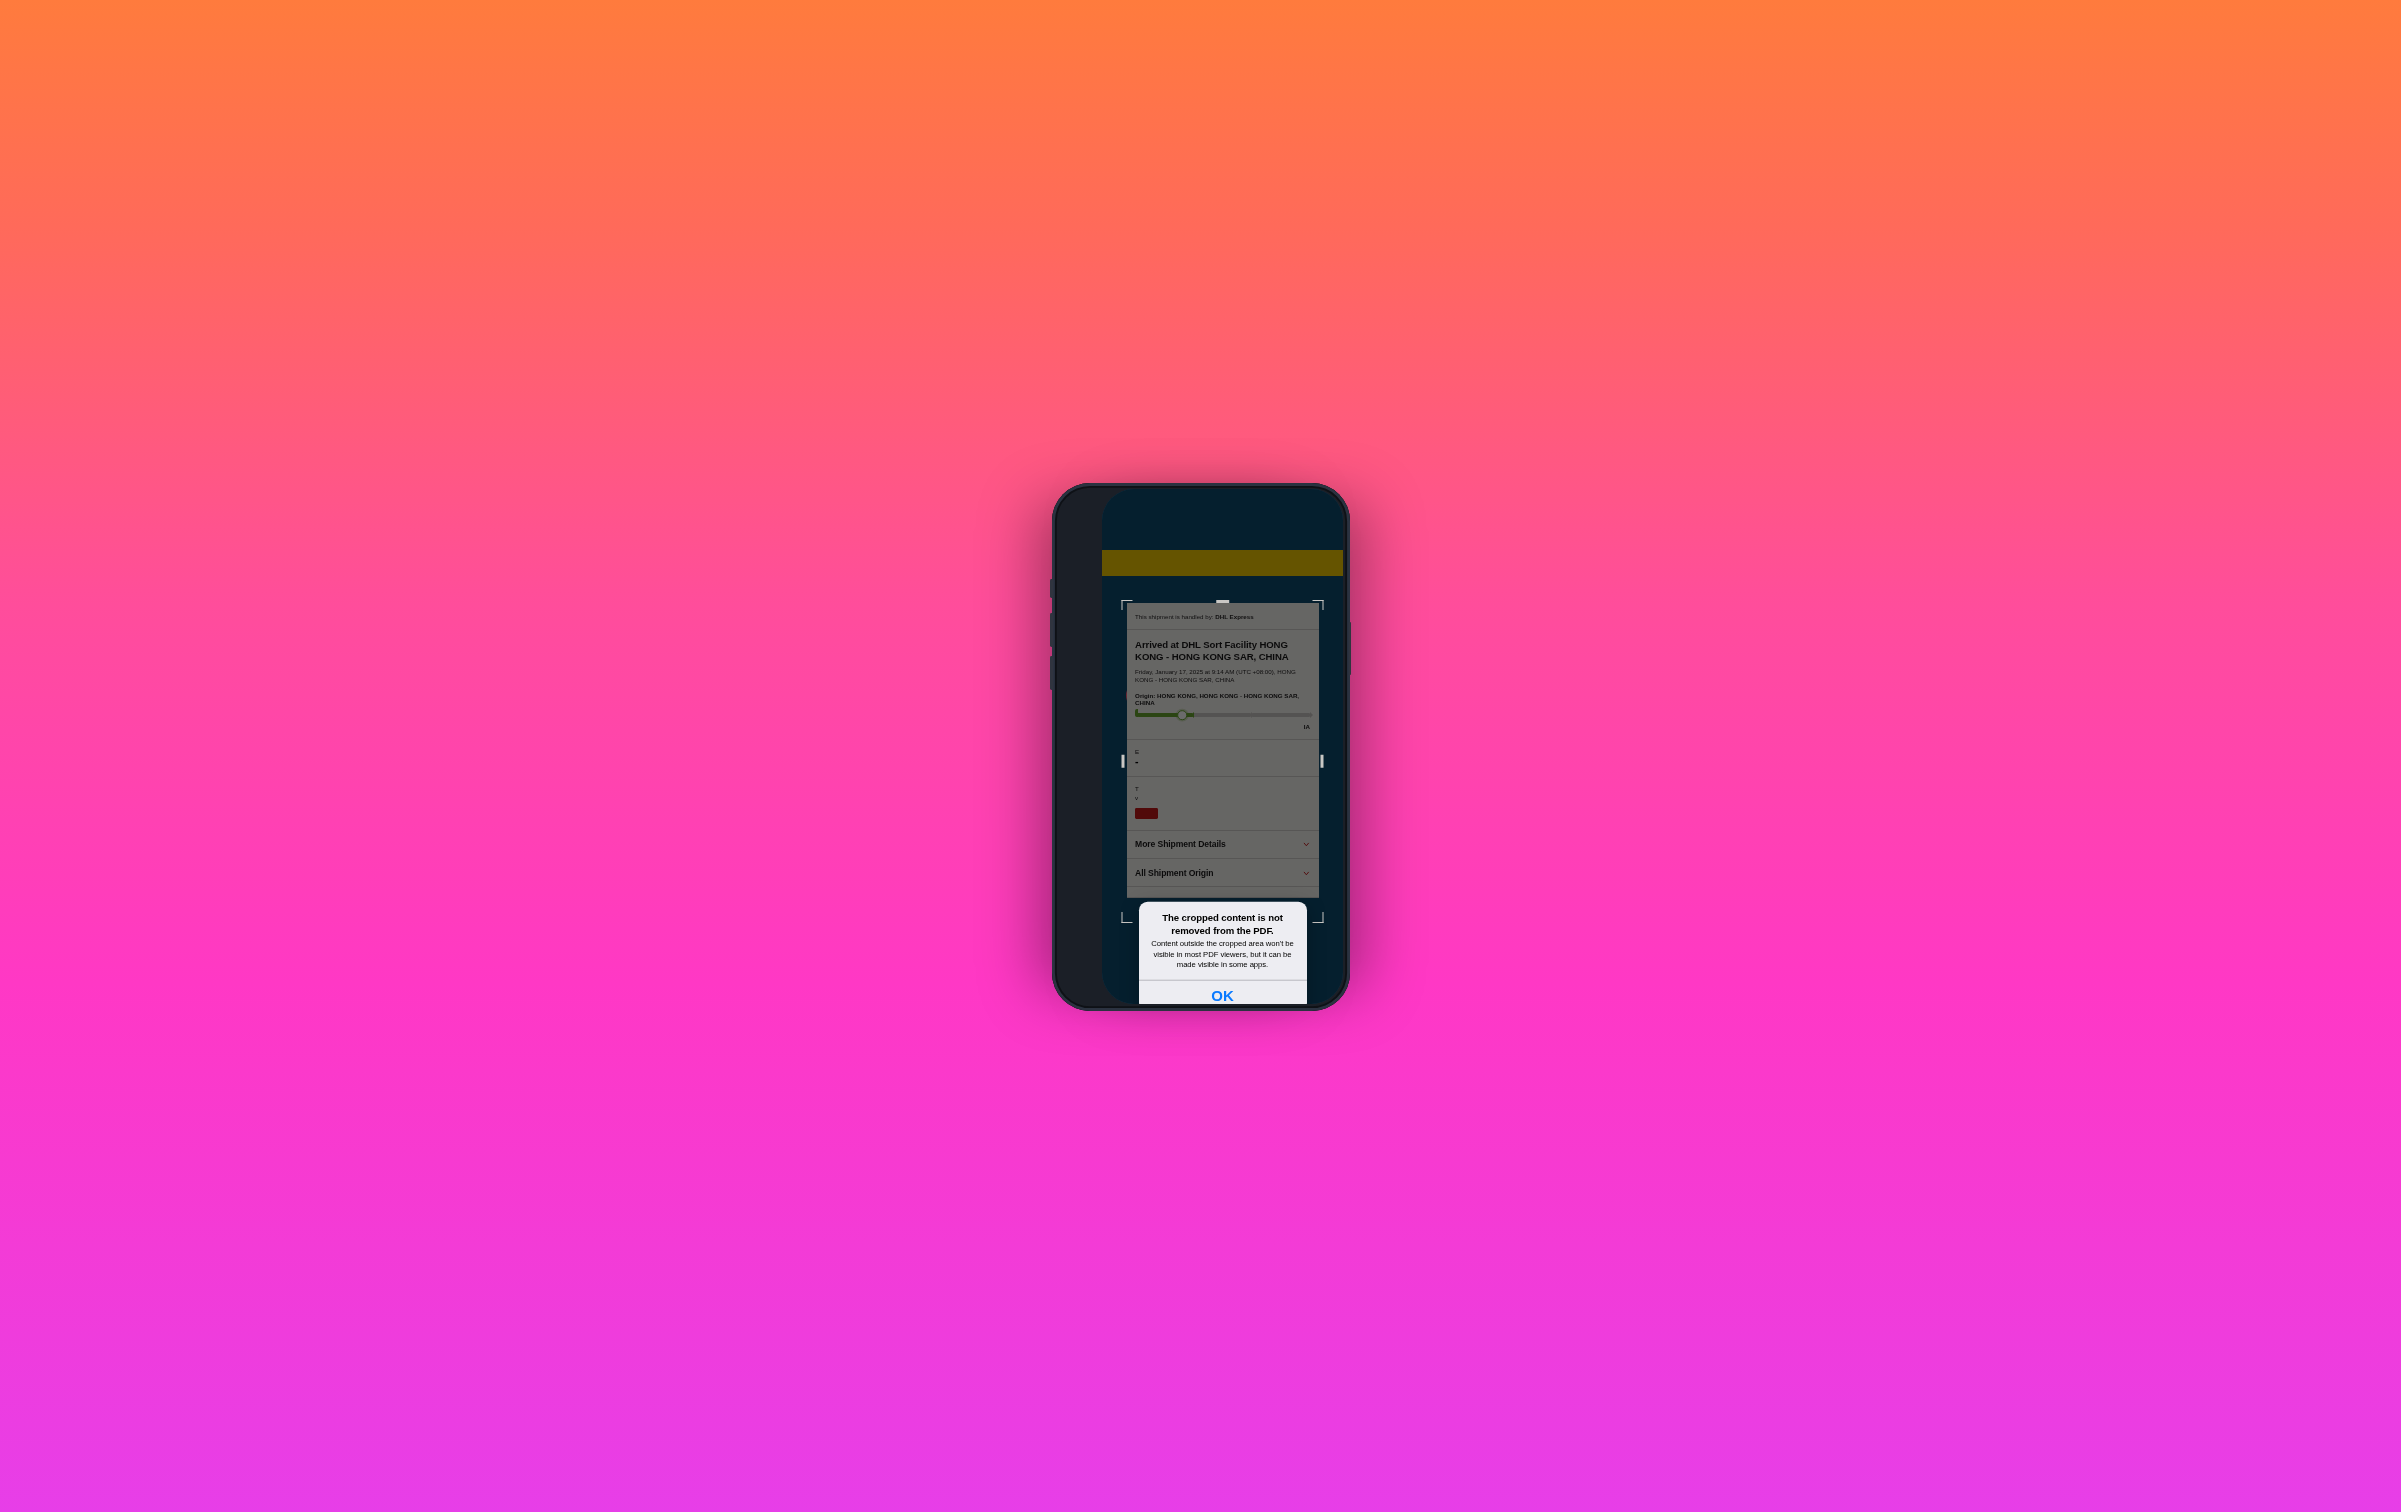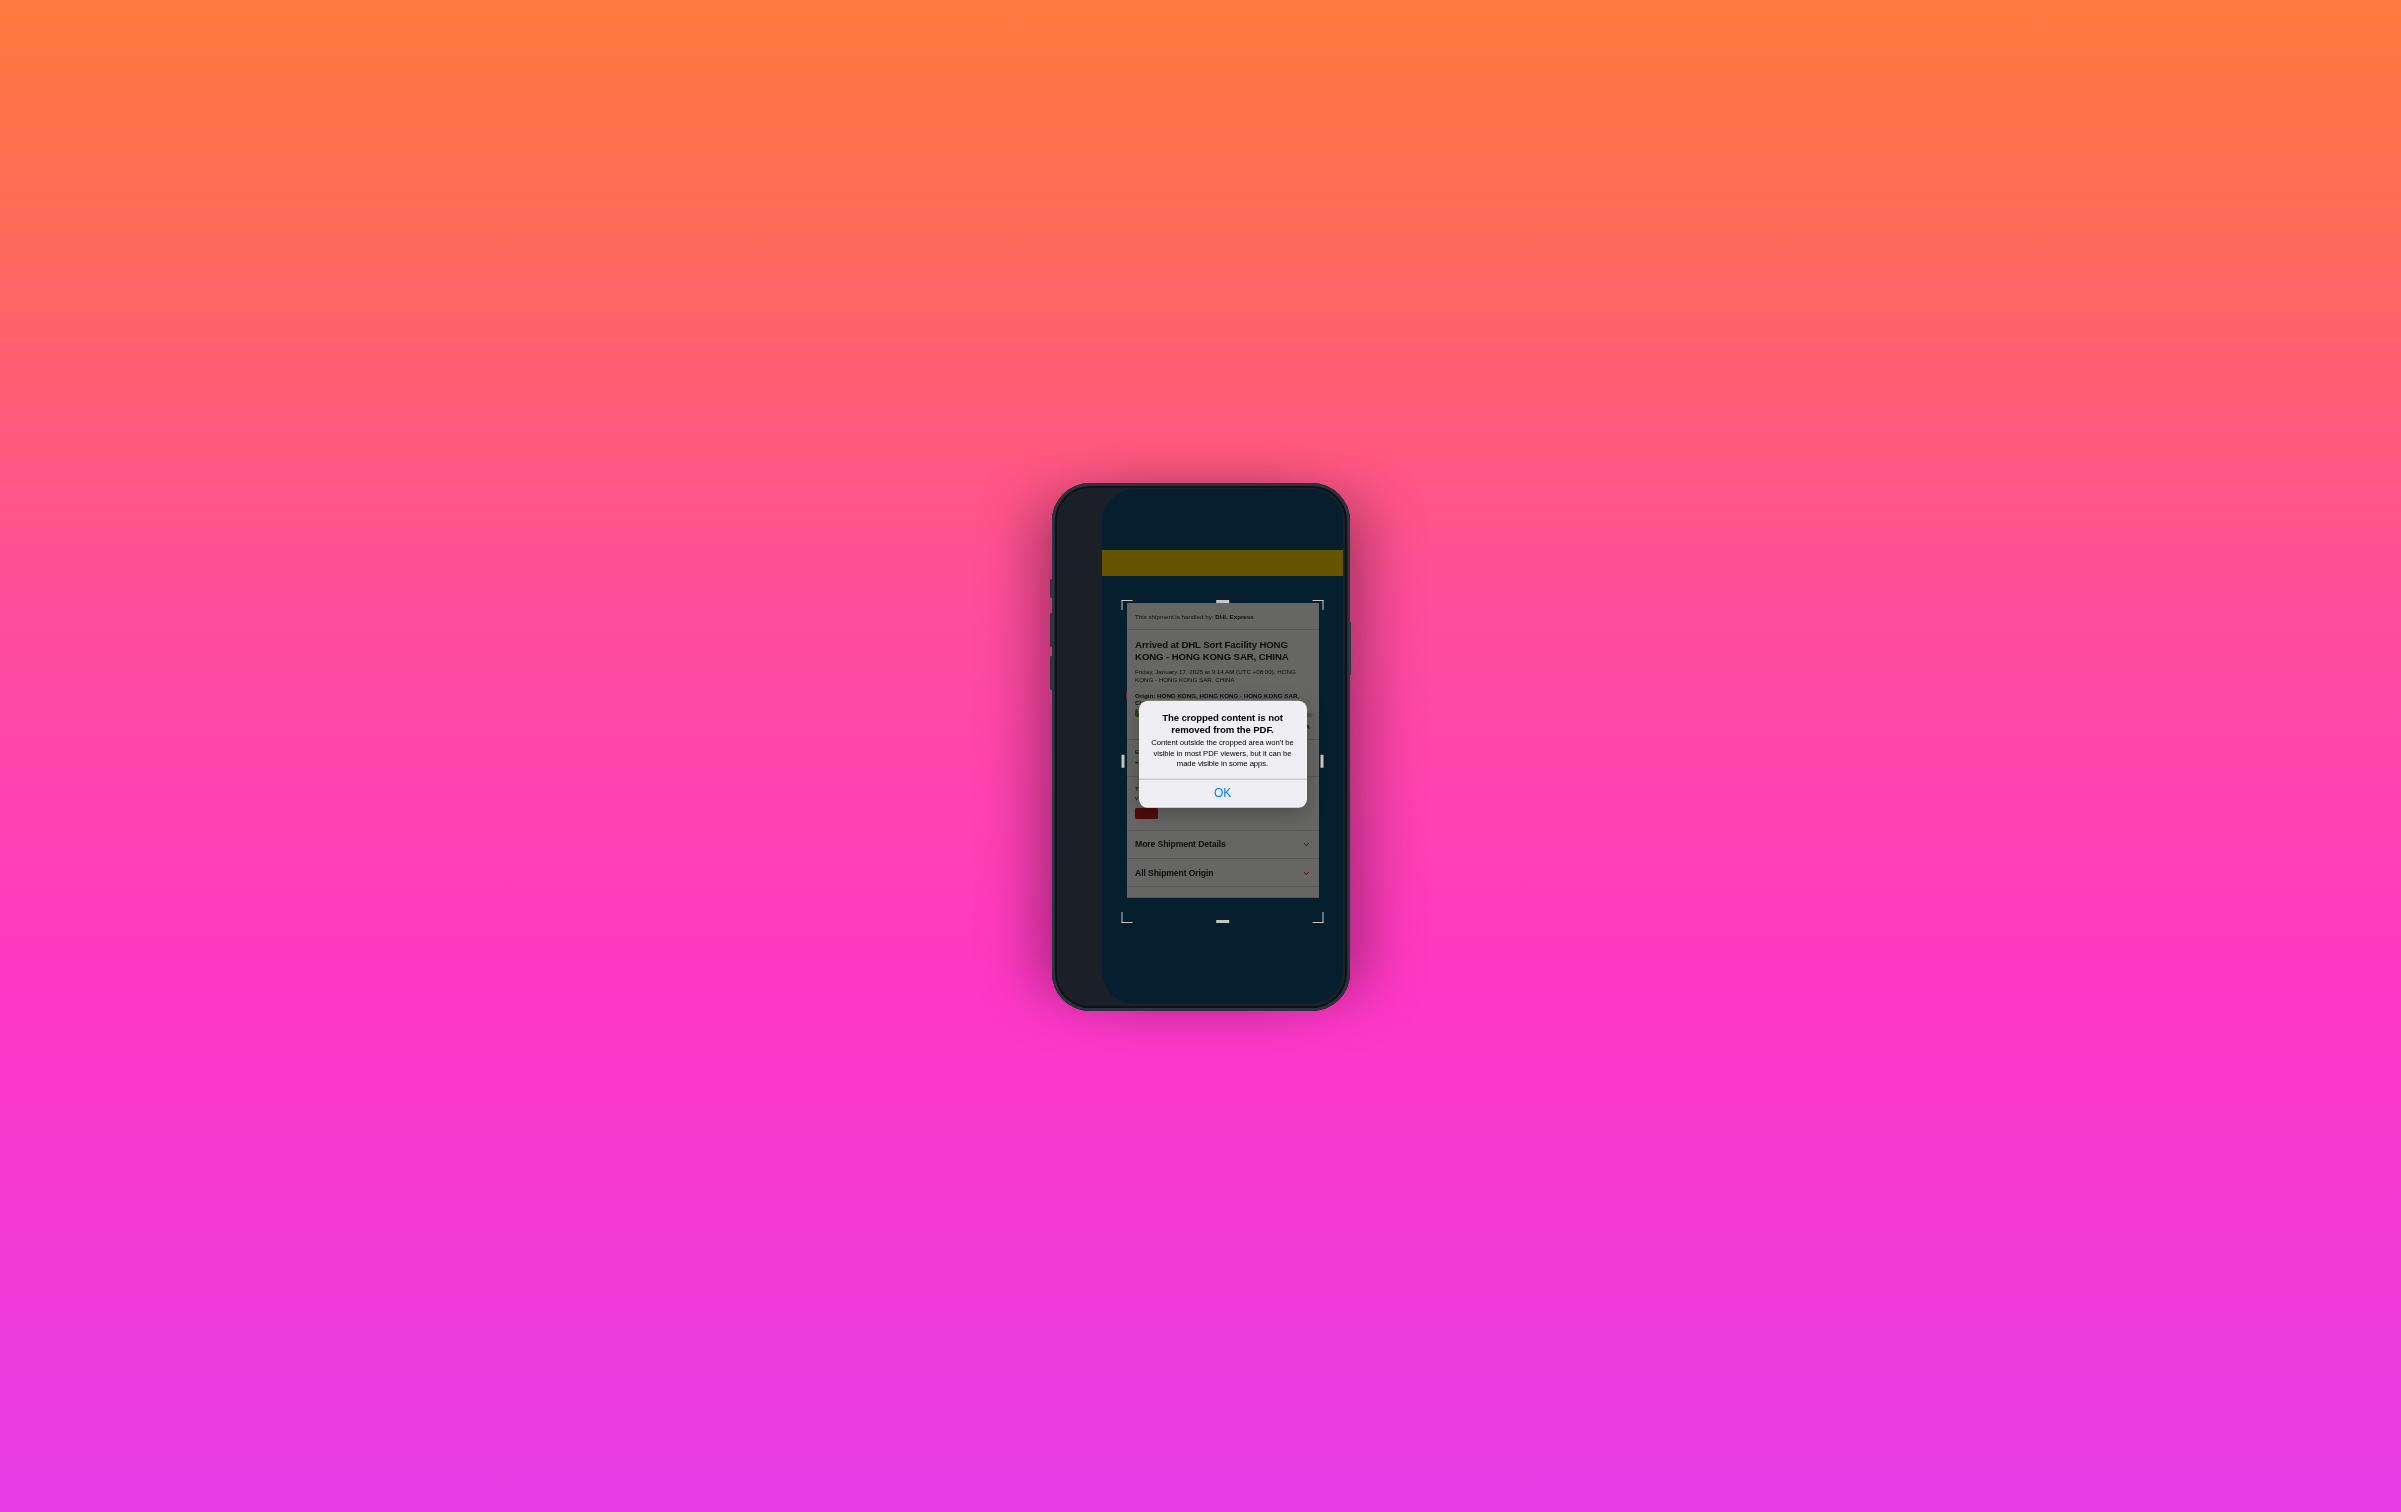--- a/index.html
+++ b/index.html
@@ -82,33 +82,33 @@
   .corner.tr { top:-1.4px; right:-1.4px; border-left:none; border-bottom:none; }
   .corner.bl { bottom:-1.4px; left:-1.4px; border-right:none; border-top:none; }
   .corner.br { bottom:-1.4px; right:-1.4px; border-left:none; border-top:none; }
   .edge { position:absolute; background:#c9c7c4; }
   .edge.t { top:-1.4px; left:50%; transform:translateX(-50%); width:12.5px; height:2.9px; }
   .edge.b { bottom:-1.4px; left:50%; transform:translateX(-50%); width:12.5px; height:2.9px; }
   .edge.l { left:-1.4px; top:50%; transform:translateY(-50%); width:2.9px; height:12.5px; }
   .edge.r { right:-1.4px; top:50%; transform:translateY(-50%); width:2.9px; height:12.5px; }
 
   
-  .alert-back { position:absolute; inset:0; z-index:5; display:flex; align-items:center; justify-content:center;}
+  .alert-back { position:absolute; inset:0; z-index:5; display:flex; align-items:flex-end; justify-content:center;}
   .alert {
     width:168px; background:rgba(242,242,246,.98); border-radius:8.6px; overflow:hidden;
     box-shadow:0 4.8px 19px rgba(0,0,0,.25);
     font-family:-apple-system, "SF Pro Text", "Helvetica Neue", Arial, sans-serif;
     transform:translateY(7.7px);
     backdrop-filter: blur(9.6px);
   }
   .alert-body { padding:10.6px 9.6px 9.6px; text-align:center; }
   .alert-title { font-size:9.6px; font-weight:600; color:#000; line-height:1.3; margin-bottom:1.9px; letter-spacing:-0.1px;}
   .alert-msg { font-size:7.7px; color:#000; line-height:1.35; letter-spacing:-0.05px;}
   .alert-sep { height:0.5px; background:rgba(60,60,67,.29); }
-  .alert-btn { text-align:center; padding:6.7px 0 7.7px; font-size:12px; color:#0a7aff; font-weight:400; letter-spacing:-0.1px;}
+  .alert-btn { text-align:center; padding:6.7px 0 7.7px; font-size:15px; color:#0a7aff; font-weight:700; letter-spacing:-0.1px;}
 </style>
 </head>
 <body>
 
 <div class="stage">
   <div class="phone">
     <div class="btn-side btn-left1"></div>
     <div class="btn-side btn-left2"></div>
     <div class="btn-side btn-left3"></div>
     <div class="btn-side btn-right"></div>

